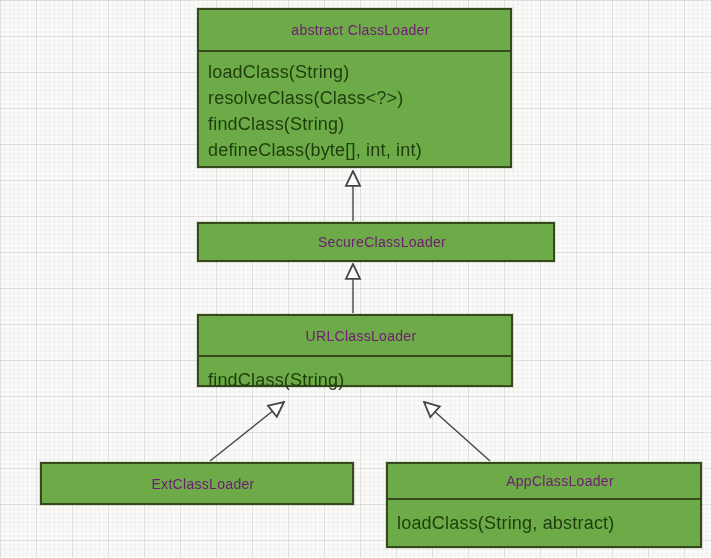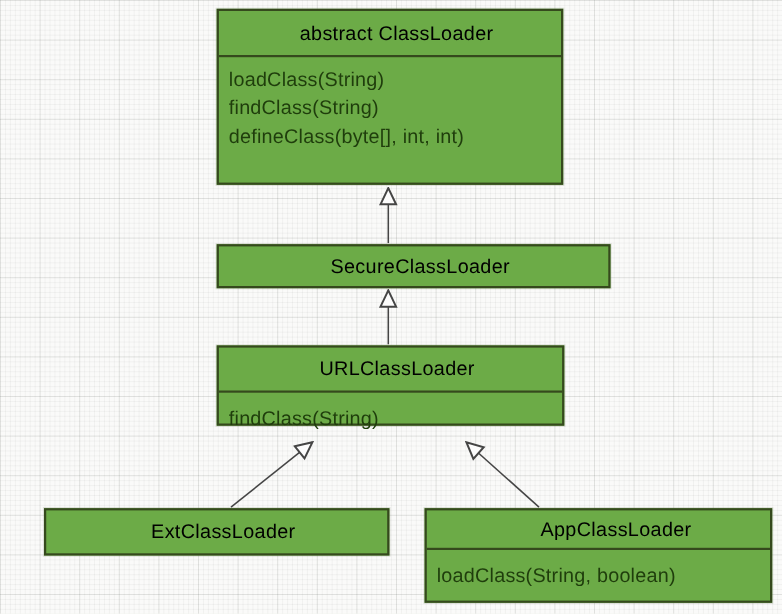--- a/index.html
+++ b/index.html
@@ -35,23 +35,23 @@
     box-sizing: border-box;
     background: #6cab47;
     border: 2px solid #35491d;
     color: #1f3d0c;
     box-shadow: 0 0 0 1px rgba(53,73,29,0.15);
   }
   .uml-title {
     display: flex;
     align-items: center;
     justify-content: center;
-    font-size: 18px;
+    font-size: 14px;
     letter-spacing: 0.3px;
-    color: #000000;
+    color: #701a75;
     height: 100%;
     margin-left: 12px;
   }
   .uml-box.two-part .uml-title { height: auto; }
   .uml-methods {
     border-top: 2px solid #35491d;
     padding: 7px 9px 0 9px;
     font-size: 18px;
     letter-spacing: 0.2px;
   }
@@ -85,20 +85,21 @@
     <line x1="353" y1="221" x2="353" y2="171" stroke="#454545" stroke-width="1.4" marker-end="url(#hollow-tri)"></line>
     <line x1="353" y1="313" x2="353" y2="264" stroke="#454545" stroke-width="1.4" marker-end="url(#hollow-tri)"></line>
     <line x1="210" y1="461" x2="284" y2="402" stroke="#454545" stroke-width="1.4" marker-end="url(#hollow-tri)"></line>
     <line x1="490" y1="461" x2="424" y2="402" stroke="#454545" stroke-width="1.4" marker-end="url(#hollow-tri)"></line>
   </svg>
 
   <div class="uml-box two-part" id="box-classloader">
     <div class="uml-title">abstract ClassLoader</div>
     <div class="uml-methods">
       <div class="uml-method">loadClass(String)</div>
+      <div class="uml-method">resolveClass(Class&lt;?&gt;)</div>
       <div class="uml-method">findClass(String)</div>
       <div class="uml-method">defineClass(byte[], int, int)</div>
     </div>
   </div>
 
   <div class="uml-box" id="box-secure">
     <div class="uml-title">SecureClassLoader</div>
   </div>
 
   <div class="uml-box two-part" id="box-url">
@@ -108,17 +109,17 @@
     </div>
   </div>
 
   <div class="uml-box" id="box-ext">
     <div class="uml-title">ExtClassLoader</div>
   </div>
 
   <div class="uml-box two-part" id="box-app">
     <div class="uml-title">AppClassLoader</div>
     <div class="uml-methods">
-      <div class="uml-method">loadClass(String, boolean)</div>
+      <div class="uml-method">loadClass(String, abstract)</div>
     </div>
   </div>
 
 </div>
 
 </body></html>

